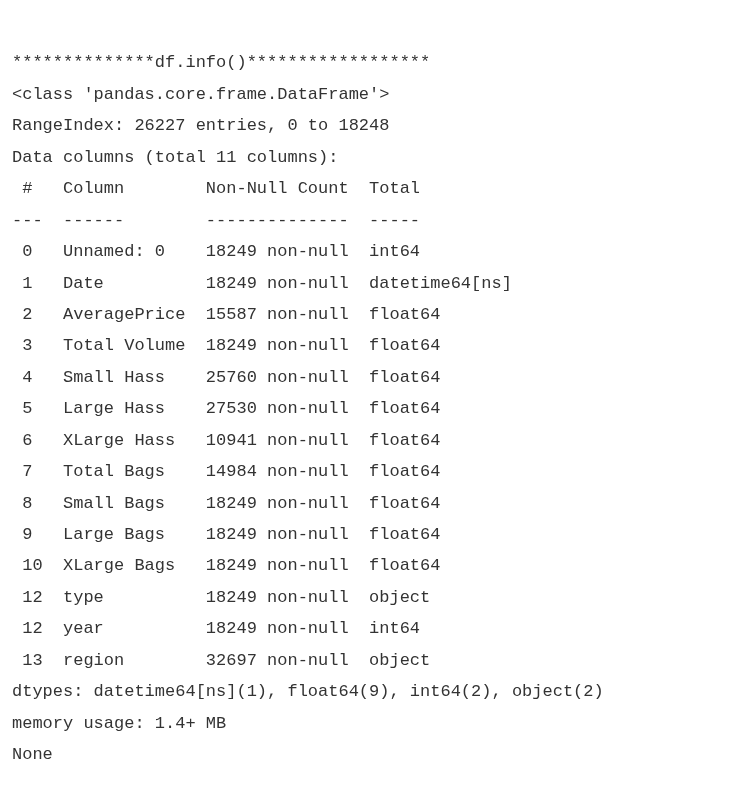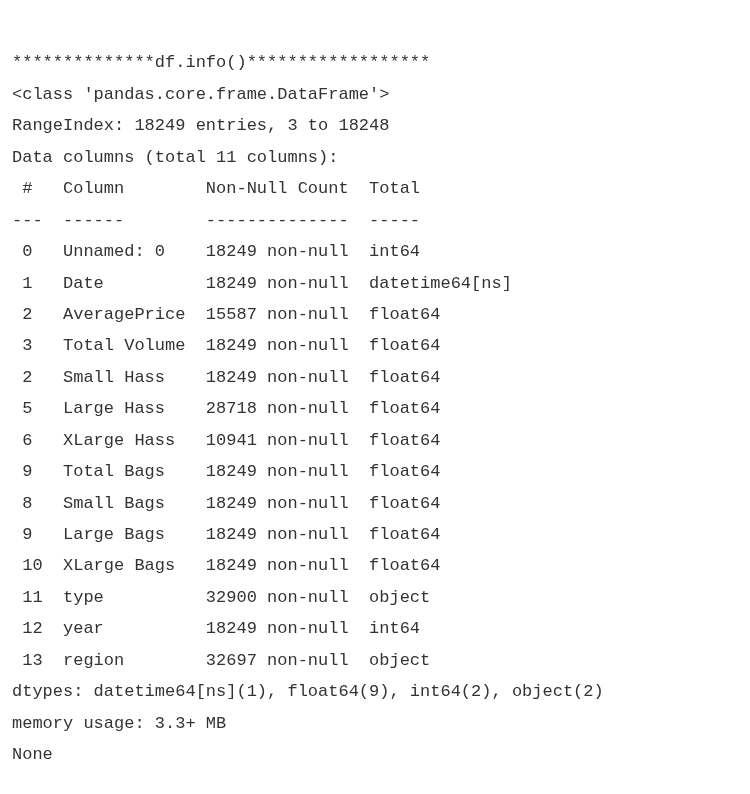--- a/index.html
+++ b/index.html
@@ -11,39 +11,39 @@
       margin: 0;
       padding: 16px 12px;
       white-space: pre;
       position: relative;
     }
   </style>
 </head>
 <body>
 <span>**************df.info()******************</span>
 <span>&lt;class 'pandas.core.frame.DataFrame'&gt;</span>
-<span>RangeIndex: 18249 entries, 3 to 18248</span>
+<span>RangeIndex: 26227 entries, 0 to 18248</span>
 <span>Data columns (total 11 columns):</span>
 <span> #   Column        Non-Null Count  Total</span>
 <span>---  ------        --------------  -----</span>
 <span> 0   Unnamed: 0    18249 non-null  int64</span>
 <span> 1   Date          18249 non-null  datetime64[ns]</span>
 <span> 2   AveragePrice  15587 non-null  float64</span>
 <span> 3   Total Volume  18249 non-null  float64</span>
-<span> 2   Small Hass    18249 non-null  float64</span>
-<span> 5   Large Hass    28718 non-null  float64</span>
+<span> 4   Small Hass    25760 non-null  float64</span>
+<span> 5   Large Hass    27530 non-null  float64</span>
 <span> 6   XLarge Hass   10941 non-null  float64</span>
-<span> 9   Total Bags    18249 non-null  float64</span>
+<span> 7   Total Bags    14984 non-null  float64</span>
 <span> 8   Small Bags    18249 non-null  float64</span>
 <span> 9   Large Bags    18249 non-null  float64</span>
 <span> 10  XLarge Bags   18249 non-null  float64</span>
-<span> 11  type          32900 non-null  object</span>
+<span> 12  type          18249 non-null  object</span>
 <span> 12  year          18249 non-null  int64</span>
 <span> 13  region        32697 non-null  object</span>
 <span>dtypes: datetime64[ns](1), float64(9), int64(2), object(2)</span>
-<span>memory usage: 3.3+ MB</span>
+<span>memory usage: 1.4+ MB</span>
 <span>None</span>
 
 
 
 
 
 
 
 </body></html>

